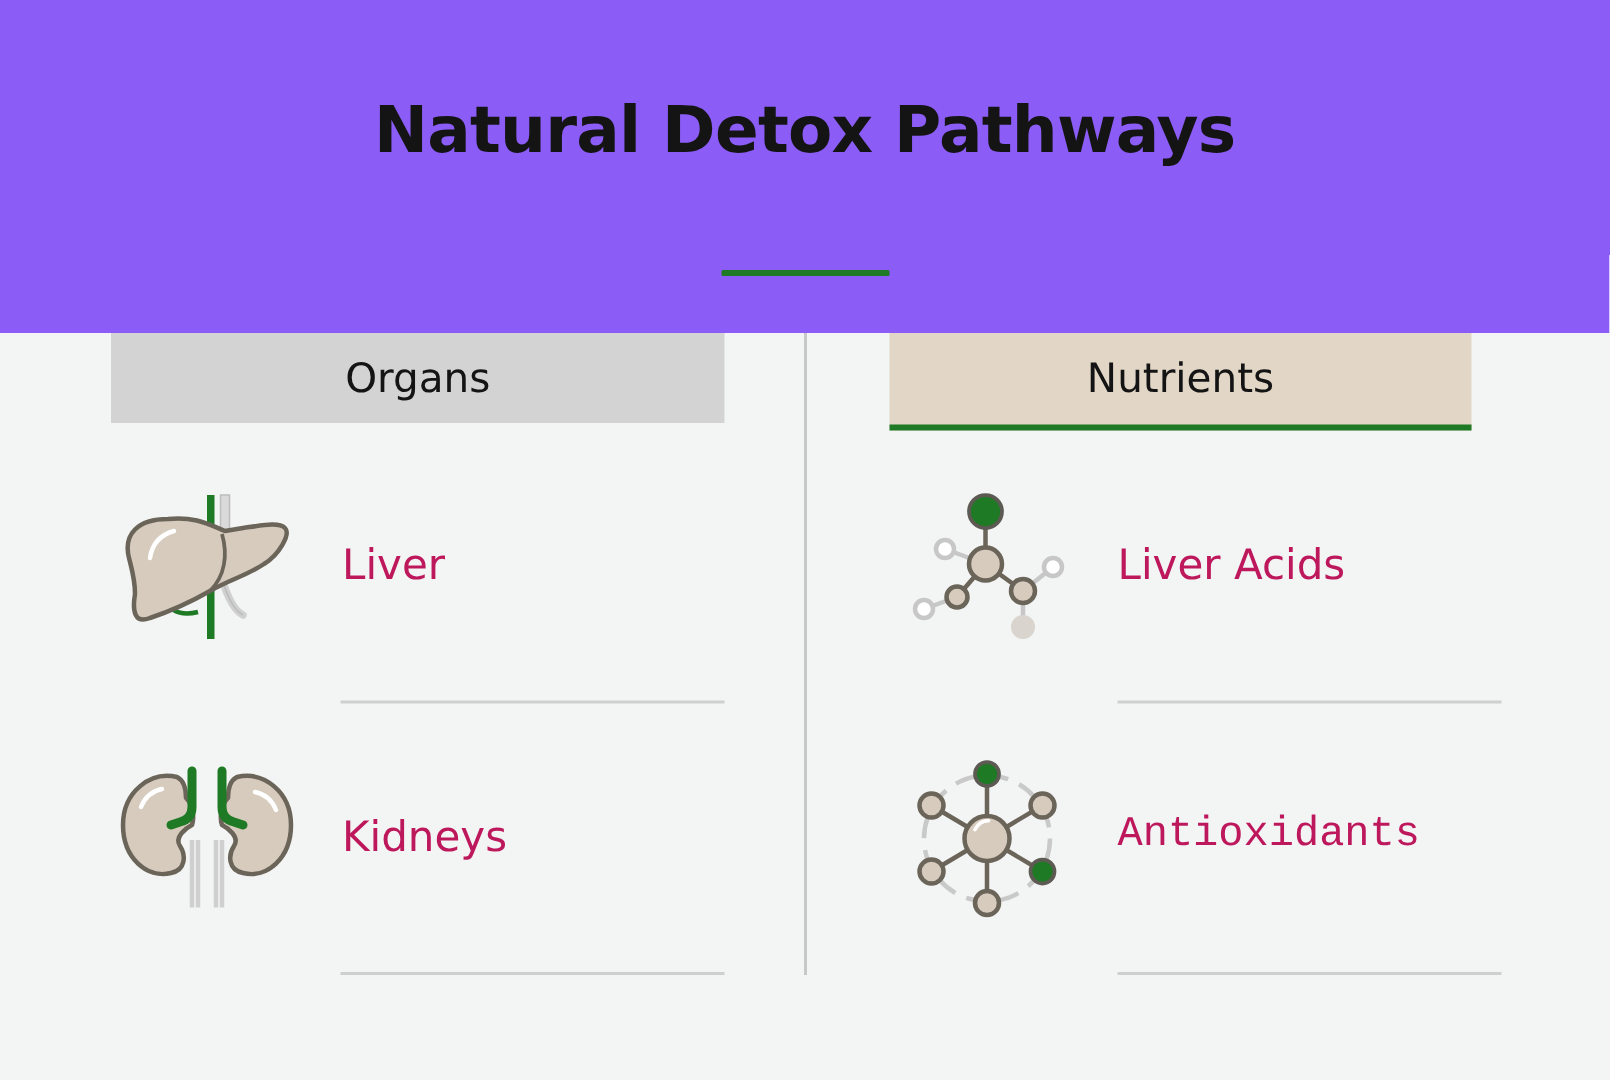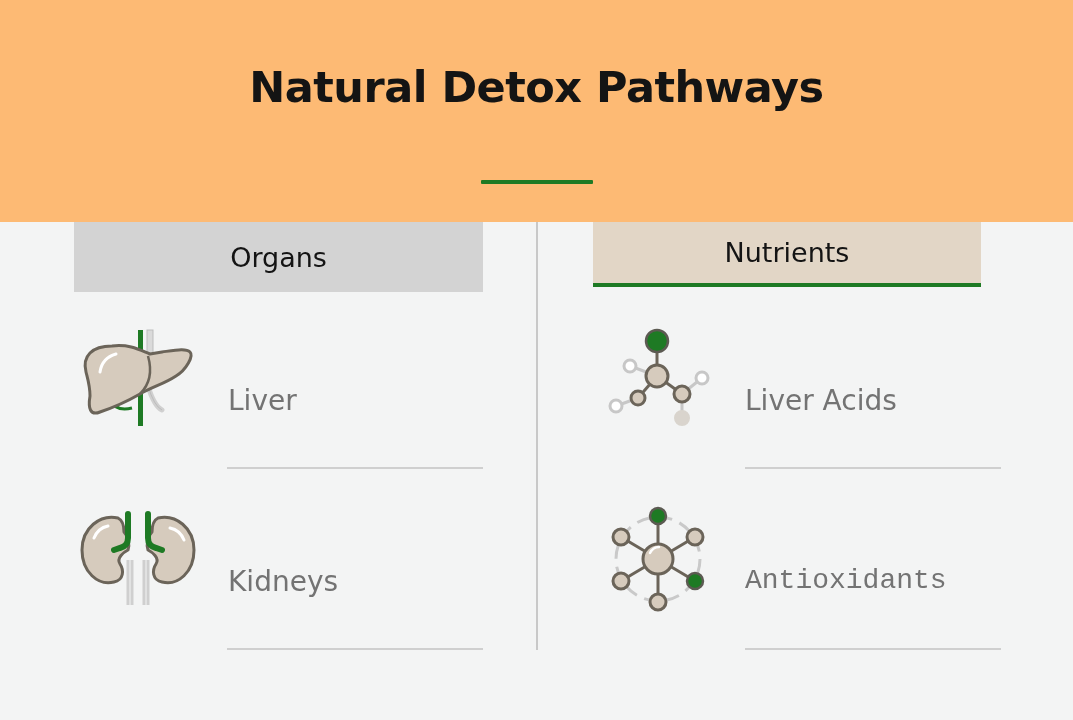--- a/index.html
+++ b/index.html
@@ -5,50 +5,50 @@
   * { box-sizing: border-box; margin: 0; padding: 0; }
   html, body { width: 1073px; height: 720px; overflow: hidden; }
   body {
     background: #f3f4f4;
     font-family: "DejaVu Sans", "Liberation Sans", sans-serif;
     color: #141414;
     position: relative;
   }
   .header {
     position: absolute; left: 0; top: 0; width: 1073px; height: 222px;
-    background: #fdba74;
+    background: #8b5cf6;
   }
   .title {
     position: absolute; left: 0; width: 100%; top: 62px;
     text-align: center; font-size: 43px; font-weight: bold; letter-spacing: -0.5px;
     color: #141414;
   }
   .subtitle {
     position: absolute; left: 0; width: 100%; top: 128px;
     text-align: center; font-size: 26px; color: #1c1c1c;
   }
   .accent-line {
     position: absolute; left: 481px; top: 180px; width: 112px; height: 4px;
     background: #1e7a24; border-radius: 1px;
   }
   .divider {
     position: absolute; left: 536px; top: 222px; width: 2px; height: 428px;
     background: #c8c8c8;
   }
   .col-header {
-    position: absolute; top: 222px; height: 70px;
+    position: absolute; top: 222px; height: 60px;
     display: flex; align-items: center; justify-content: center;
     font-size: 27px; color: #141414;
   }
   .col-header.organs { left: 74px; width: 409px; background: #d3d3d3; }
   .col-header.nutrients { left: 593px; width: 388px; background: #e2d6c6; border-bottom: 4px solid #1e7a24; height: 65px; }
   .item { position: absolute; }
   .item-icon { position: absolute; }
   .item-label {
-    position: absolute; font-size: 28px; color: #737373; white-space: nowrap; margin-top: 24px;
+    position: absolute; font-size: 28px; color: #be185d; white-space: nowrap;
   }
   .item-rule {
     position: absolute; height: 2px; background: #cfcfcf; width: 256px;
   }
 </style>
 </head>
 <body>
 
 <div class="header">
   <h1 class="title">Natural Detox Pathways</h1>

